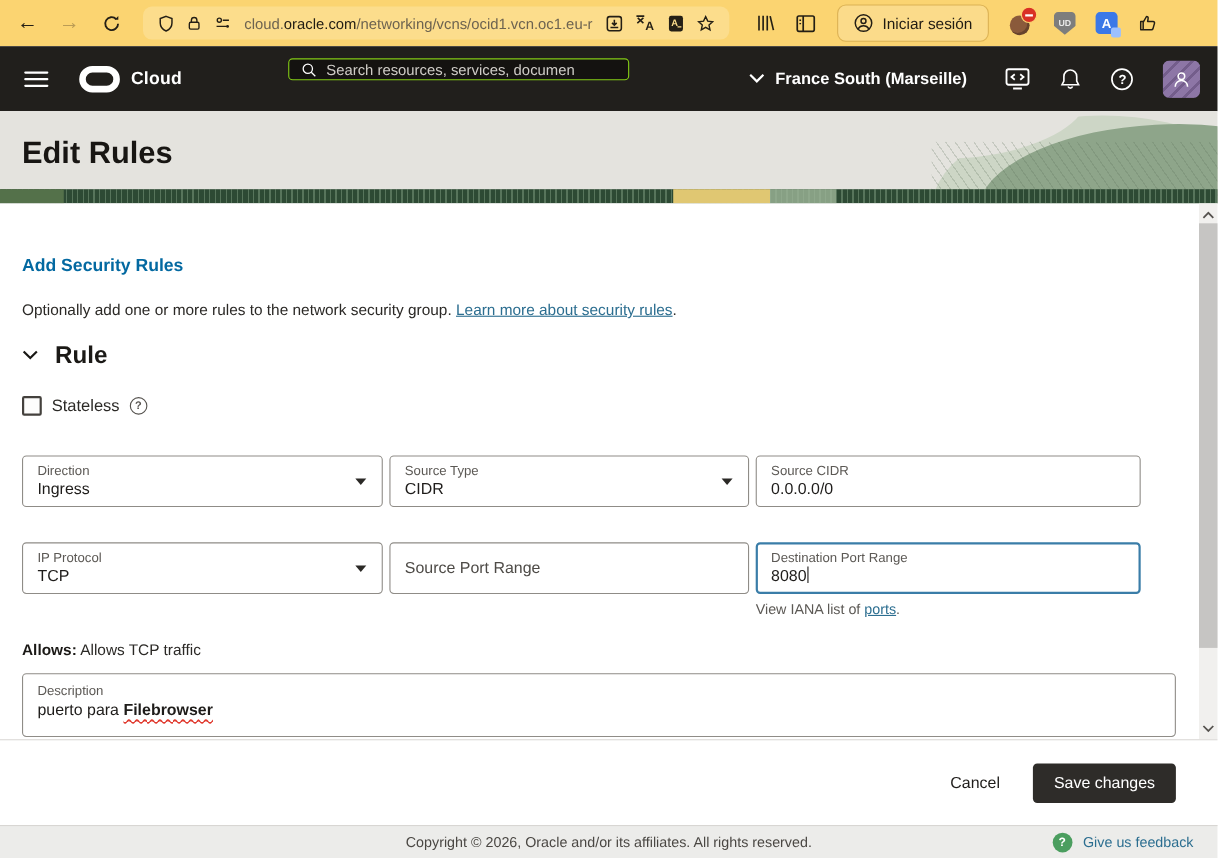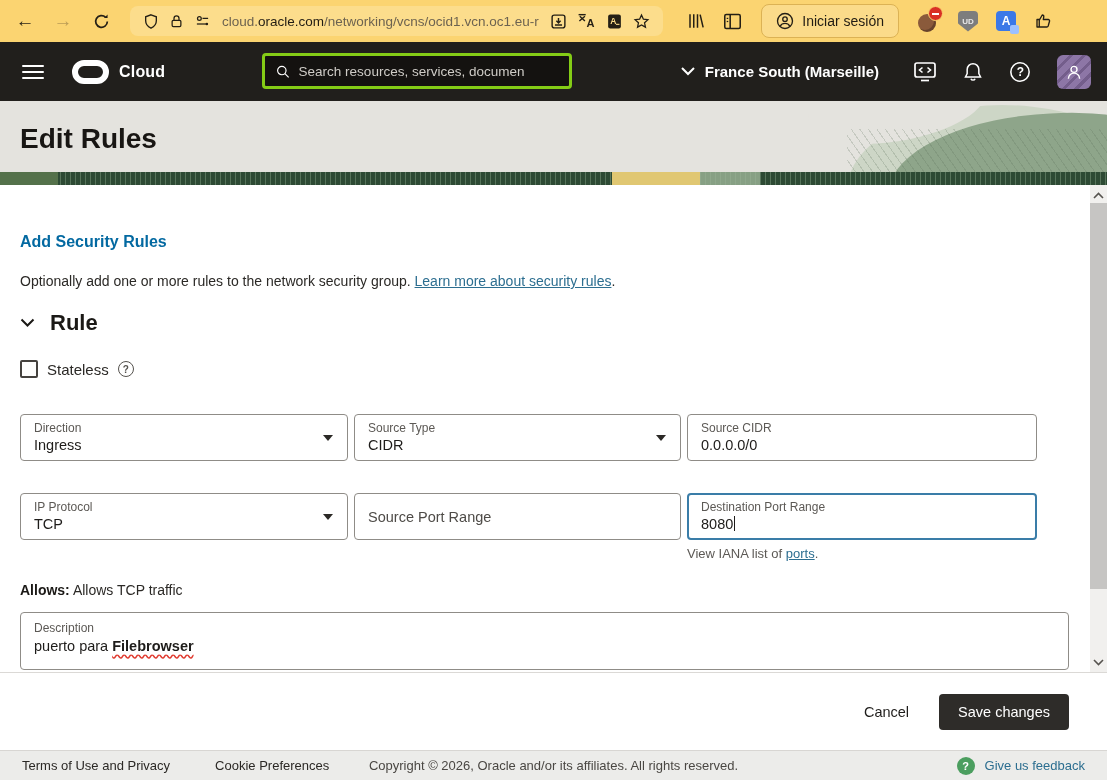--- a/index.html
+++ b/index.html
@@ -39,22 +39,22 @@
   .hamb { width:18px; height:12px; display:flex; flex-direction:column; justify-content:space-between; }
   .hamb i { height:2px; background:#241f15; border-radius:1px; }
 
   
   .oheader { position:absolute; top:42px; left:0; width:1107px; height:59px; background:#211f1c;
     display:flex; align-items:center; padding:0 16px; }
   .o-hamb { width:22px; height:14px; display:flex; flex-direction:column; justify-content:space-between; margin:0 14px 0 6px; }
   .o-hamb i { height:2px; background:#fff; border-radius:1px; }
   .o-logo { width:37px; height:24px; border:6px solid #fff; border-radius:12px; margin:0 10px 0 14px; }
   .brand { color:#fff; font-size:16px; font-weight:bold; letter-spacing:0.2px; }
-  .searchbox { position:absolute; left:262px; top:11px; width:310px; height:36px; background:#141210;
-    border:3px solid #84cc16; border-radius:4px; display:flex; align-items:center; padding:0 10px; }
+  .searchbox { position:absolute; left:262px; top:11px; width:310px; height:20px; background:#141210;
+    border:1px solid #84cc16; border-radius:4px; display:flex; align-items:center; padding:0 10px; }
   .searchbox input { background:transparent; border:none; outline:none; color:#e8e6e3;
     font-size:13.5px; width:100%; margin-left:8px; font-family:"Liberation Sans",sans-serif; }
   .searchbox input::placeholder { color:#cfccc7; opacity:1; }
   .oh-right { margin-left:auto; display:flex; align-items:center; gap:26px; }
   .region { display:flex; align-items:center; gap:10px; color:#fff; font-size:15px; font-weight:bold; margin-right:8px; }
   .avatar { width:34px; height:34px; border-radius:6px; background:#8d76a6;
     background-image:repeating-linear-gradient(135deg, rgba(40,20,60,0.25) 0 3px, transparent 3px 9px);
     display:flex; align-items:center; justify-content:center; }
 
   
@@ -378,22 +378,18 @@
       </svg>
   </span>
 </div>
 
 <div class="actionbar">
   <button class="btn-cancel">Cancel</button>
   <button class="btn-save">Save changes</button>
 </div>
 
 <div class="footer">
-  <div class="f-left">
-    <span class="f-link">Terms of Use and Privacy</span>
-    <span class="f-link">Cookie Preferences</span>
-  </div>
   <span class="f-copy">Copyright © 2026, Oracle and/or its affiliates. All rights reserved.</span>
   <div class="f-right">
     <span class="f-q">?</span>
     <span class="f-feed lnk" style="text-decoration:none">Give us feedback</span>
   </div>
 </div>
 
 </body></html>

